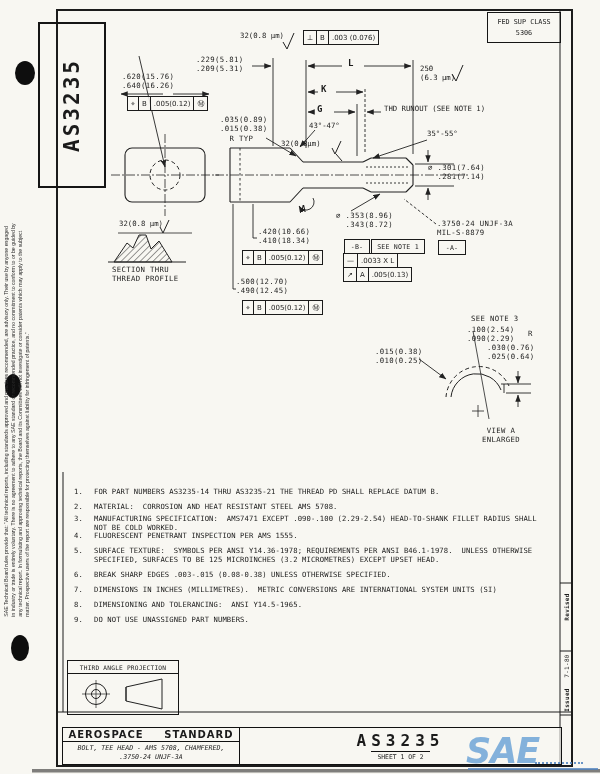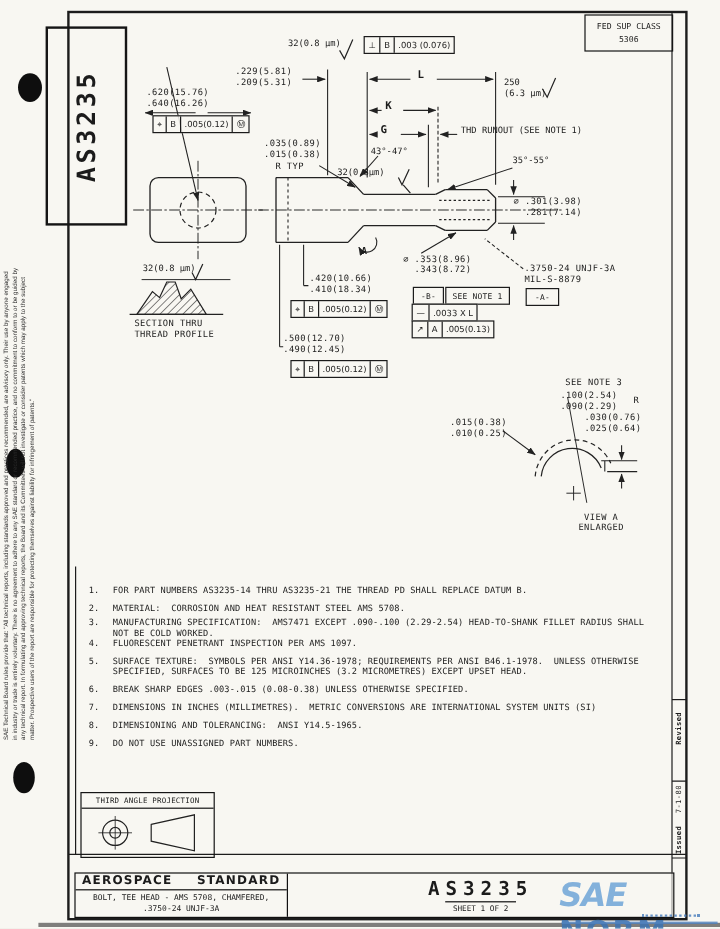--- a/index.html
+++ b/index.html
@@ -32,26 +32,26 @@
   .titleblock{position:absolute;left:62px;top:727px;width:498px;height:36px;border:1.6px solid #111;
               display:flex;background:rgba(248,247,242,.6);}
   .tb-left{width:150px;border-right:1.6px solid #111;display:flex;flex-direction:column;align-items:center;
            justify-content:center;padding-top:2px;}
   .tb-soc{font-family:"Liberation Sans",sans-serif;font-weight:bold;font-size:10px;transform:scaleX(.93);white-space:nowrap;}
   .tb-addr{font-family:"Liberation Sans",sans-serif;font-size:4.2px;color:#444;margin-top:1px;white-space:nowrap;}
   .tb-mid{width:176px;border-right:1.6px solid #111;display:flex;flex-direction:column;}
   .tb-mid .as-hdr{height:13px;border-bottom:1.4px solid #111;display:flex;align-items:center;justify-content:center;
                   font-family:"DejaVu Sans",sans-serif;font-weight:bold;font-size:10px;letter-spacing:1px;word-spacing:16px;}
   .tb-mid .ttl{flex:1;display:flex;flex-direction:column;align-items:center;justify-content:center;
-               font-size:6.6px;line-height:1.35;white-space:pre;text-align:center;}
+               font-size:6.6px;line-height:1.35;white-space:pre;text-align:center;font-style:italic;}
   .tb-right{flex:1;display:flex;flex-direction:column;align-items:center;}
   .tb-num{font-weight:bold;font-size:16px;letter-spacing:5px;margin-top:3px;}
   .tb-sheet{font-size:6.4px;border-top:1px solid #111;padding:1px 6px 0 6px;margin-top:1px;}
   .watermark{position:absolute;pointer-events:none;}
-  .wm-sae{font-family:"DejaVu Sans",sans-serif;font-style:italic;font-weight:bold;font-size:27px;
+  .wm-sae{font-family:"DejaVu Sans",sans-serif;font-style:italic;font-weight:bold;font-size:35px;
           color:rgba(110,165,215,.85);letter-spacing:-1px;}
   .wm-norm{font-family:"DejaVu Sans",sans-serif;font-weight:bold;font-size:24px;
            color:rgba(62,115,175,.88);letter-spacing:2px;}
   .wm-line{position:absolute;background:rgba(80,130,190,.8);}
   .wm-dots{position:absolute;border-bottom:2px dotted rgba(80,130,190,.85);width:48px;}
   .edge-txt{font-size:6px;letter-spacing:.3px;}
 </style>
 </head>
 <body>
 
@@ -210,21 +210,21 @@
   <div class="lbl bigletter" style="left:348px;top:58px;">L</div>
   <div class="lbl bigletter" style="left:321px;top:84px;">K</div>
   <div class="lbl bigletter" style="left:317px;top:104px;">G</div>
   <div class="lbl ls0" style="left:384px;top:104px;">THD RUNOUT (SEE NOTE 1)</div>
   <div class="lbl ls0" style="left:309px;top:121px;">43°-47°</div>
   <div class="lbl ls0" style="left:281px;top:139px;">32(0.8μm)</div>
   <div class="lbl ls0" style="left:427px;top:129px;">35°-55°</div>
   <div class="lbl" style="left:220px;top:115px;">.035(0.89)
 .015(0.38)
   R TYP</div>
-  <div class="lbl" style="left:428px;top:163px;">⌀ .301(3.98)
+  <div class="lbl" style="left:428px;top:163px;">⌀ .301(7.64)
   .281(7.14)</div>
   <div class="lbl" style="left:336px;top:211px;">⌀ .353(8.96)
   .343(8.72)</div>
   <div class="lbl" style="left:437px;top:219px;">.3750-24 UNJF-3A
 MIL-S-8879</div>
 
   <div class="dbox" style="left:344px;top:239px;width:24px;">-B-</div>
   <div class="dbox" style="left:371px;top:239px;width:52px;">SEE NOTE 1</div>
   <div class="dbox" style="left:438px;top:240px;width:26px;">-A-</div>
 
@@ -281,21 +281,21 @@
     <span class="n">2.</span>
     <span>MATERIAL:  CORROSION AND HEAT RESISTANT STEEL AMS 5708.</span>
   </div>
   <div class="note" style="top:514px;">
     <span class="n">3.</span>
     <span>MANUFACTURING SPECIFICATION:  AMS7471 EXCEPT .090-.100 (2.29-2.54) HEAD-TO-SHANK FILLET RADIUS SHALL
 NOT BE COLD WORKED.</span>
   </div>
   <div class="note" style="top:531px;">
     <span class="n">4.</span>
-    <span>FLUORESCENT PENETRANT INSPECTION PER AMS 1097.</span>
+    <span>FLUORESCENT PENETRANT INSPECTION PER AMS 1555.</span>
   </div>
   <div class="note" style="top:546px;">
     <span class="n">5.</span>
     <span>SURFACE TEXTURE:  SYMBOLS PER ANSI Y14.36-1978; REQUIREMENTS PER ANSI B46.1-1978.  UNLESS OTHERWISE
 SPECIFIED, SURFACES TO BE 125 MICROINCHES (3.2 MICROMETRES) EXCEPT UPSET HEAD.</span>
   </div>
   <div class="note" style="top:570px;">
     <span class="n">6.</span>
     <span>BREAK SHARP EDGES .003-.015 (0.08-0.38) UNLESS OTHERWISE SPECIFIED.</span>
   </div>

